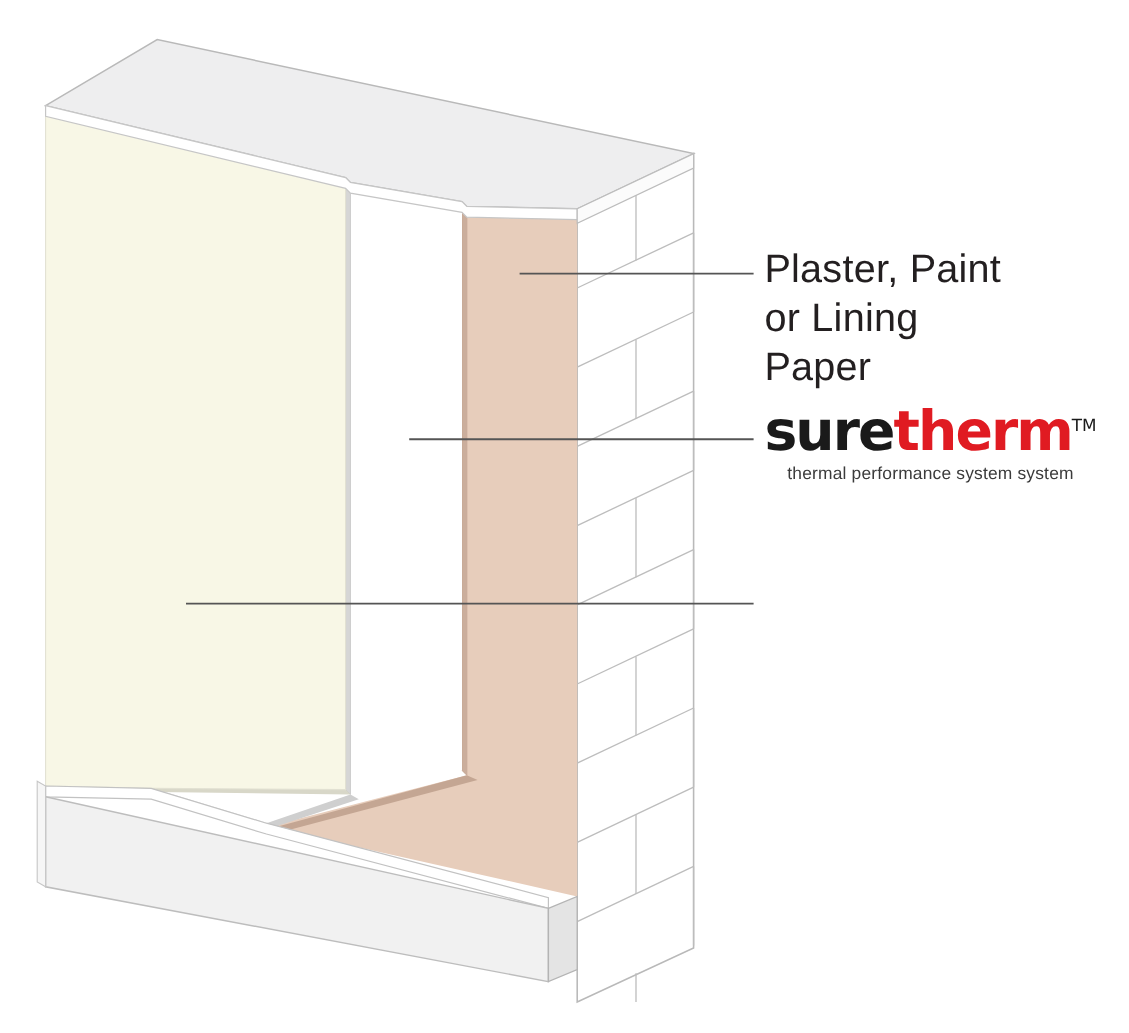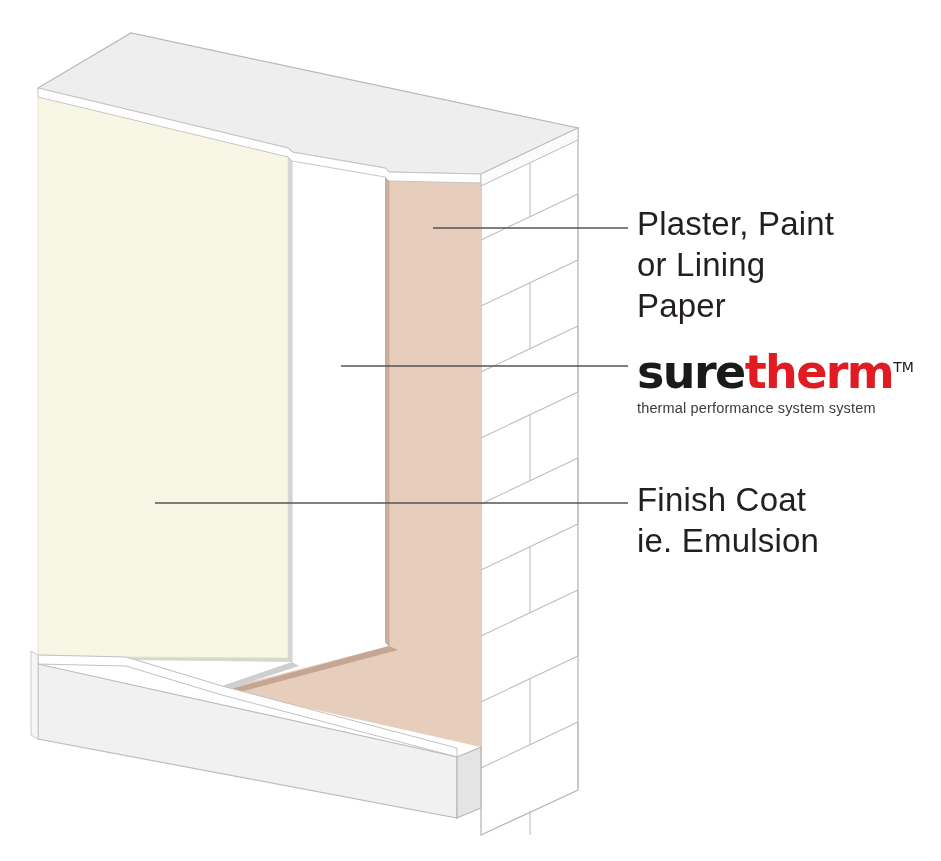--- a/index.html
+++ b/index.html
@@ -34,21 +34,22 @@
     color: #231f20;
     letter-spacing: 0.2px;
     white-space: pre-line;
   }
   #callout-plaster { left: 637px; top: 203px; }
   #callout-finish  { left: 637px; top: 479px; }
 
   #logo-block {
     position: absolute;
     left: 637px;
-    top: 344px;
+    top: 332px;
+    text-align: center;
   }
   #logo-wordmark {
     font-family: "DejaVu Sans", sans-serif;
     font-weight: bold;
     font-size: 46px;
     line-height: 46px;
     letter-spacing: -1.6px;
     color: #1a1a1a;
     white-space: nowrap;
   }
@@ -164,16 +165,14 @@
   </svg>
 
   <div class="callout-label" id="callout-plaster">Plaster, Paint
 or Lining Paper</div>
 
   <div id="logo-block">
     <div id="logo-wordmark"><span>sure</span><span id="logo-therm">therm</span><span id="logo-tm">TM</span></div>
     <div id="logo-tagline">thermal performance system system</div>
   </div>
 
-  <div class="callout-label" id="callout-finish">Finish Coat
-ie. Emulsion</div>
 
 </div>
 
 </body></html>

